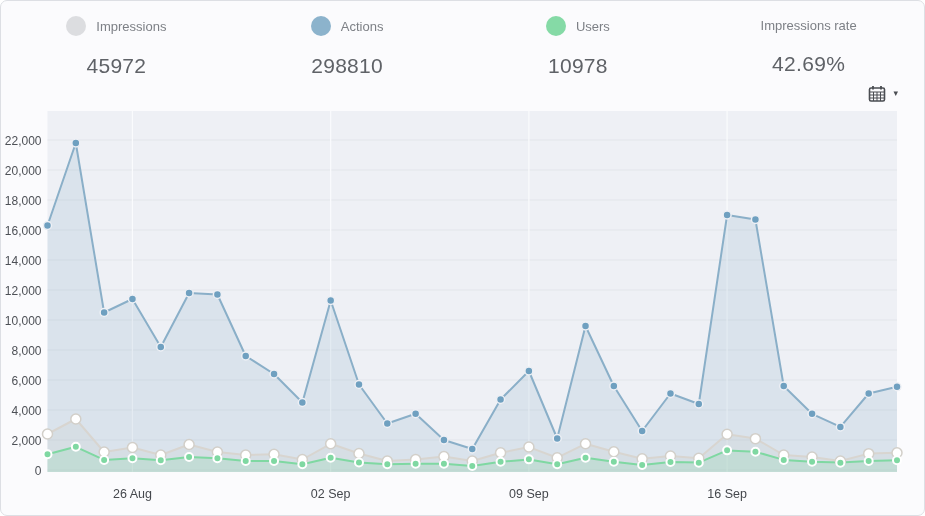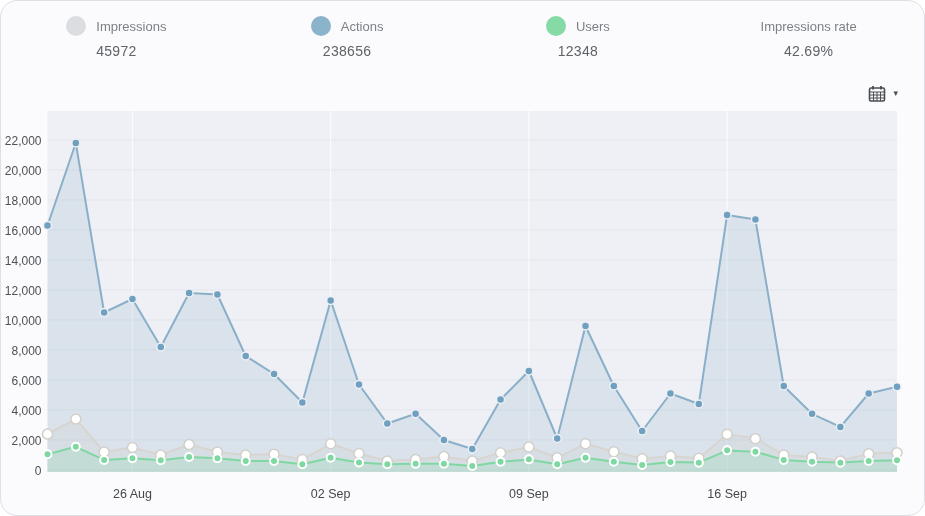--- a/index.html
+++ b/index.html
@@ -1,29 +1,29 @@
 <!DOCTYPE html>
 <html><head>
 <meta charset="utf-8">
 <style>
   html,body{margin:0;padding:0;background:#ffffff;font-family:"Liberation Sans",sans-serif;}
   .card{
     position:relative;width:923px;height:514px;margin:0 auto;
-    background:#fbfbfd;border:1px solid #dddfe4;border-radius:17px;overflow:hidden;
+    background:#fbfbfd;border:1px solid #dddfe4;border-radius:7px;overflow:hidden;
   }
   
   .stats-row{display:flex;height:75px;}
   .stat{flex:1;display:flex;flex-direction:column;align-items:center;justify-content:flex-start;padding-top:15px;}
   .stat-top{display:flex;align-items:center;gap:10px;height:20px;}
   .dot{width:20px;height:20px;border-radius:50%;}
   .dot-impressions{background:#dcdde0;}
   .dot-actions{background:#8cb3cc;}
   .dot-users{background:#85daa6;}
   .stat-label{font-size:13px;color:#7d8086;}
-  .stat-value{margin-top:7px;font-size:14px;color:#5f6267;letter-spacing:.3px;}
+  .stat-value{margin-top:18px;font-size:21px;color:#5f6267;letter-spacing:.3px;}
   
   .toolbar{height:35px;display:flex;justify-content:flex-end;align-items:center;padding-right:24px;box-sizing:border-box;}
   .date-picker{display:flex;align-items:center;gap:7px;cursor:pointer;background:none;border:none;padding:2px;}
   .caret{font-size:9px;color:#4a4d52;line-height:1;}
   
   .chart-wrap{position:relative;width:923px;height:404px;}
   .chart-wrap svg{display:block;}
   .ytick{font-size:12px;fill:#4d5056;}
   .xtick{font-size:12.5px;fill:#45484d;}
 </style>
@@ -38,28 +38,28 @@
         <span class="dot dot-impressions"></span>
         <span class="stat-label">Impressions</span>
       </div>
       <div class="stat-value">45972</div>
     </div>
     <div class="stat">
       <div class="stat-top">
         <span class="dot dot-actions"></span>
         <span class="stat-label">Actions</span>
       </div>
-      <div class="stat-value">238656</div>
+      <div class="stat-value">298810</div>
     </div>
     <div class="stat">
       <div class="stat-top">
         <span class="dot dot-users"></span>
         <span class="stat-label">Users</span>
       </div>
-      <div class="stat-value">12348</div>
+      <div class="stat-value">10978</div>
     </div>
     <div class="stat">
       <div class="stat-top">
         <span class="stat-label">Impressions rate</span>
       </div>
       <div class="stat-value">42.69%</div>
     </div>
   </div>
 
   <div class="toolbar">

